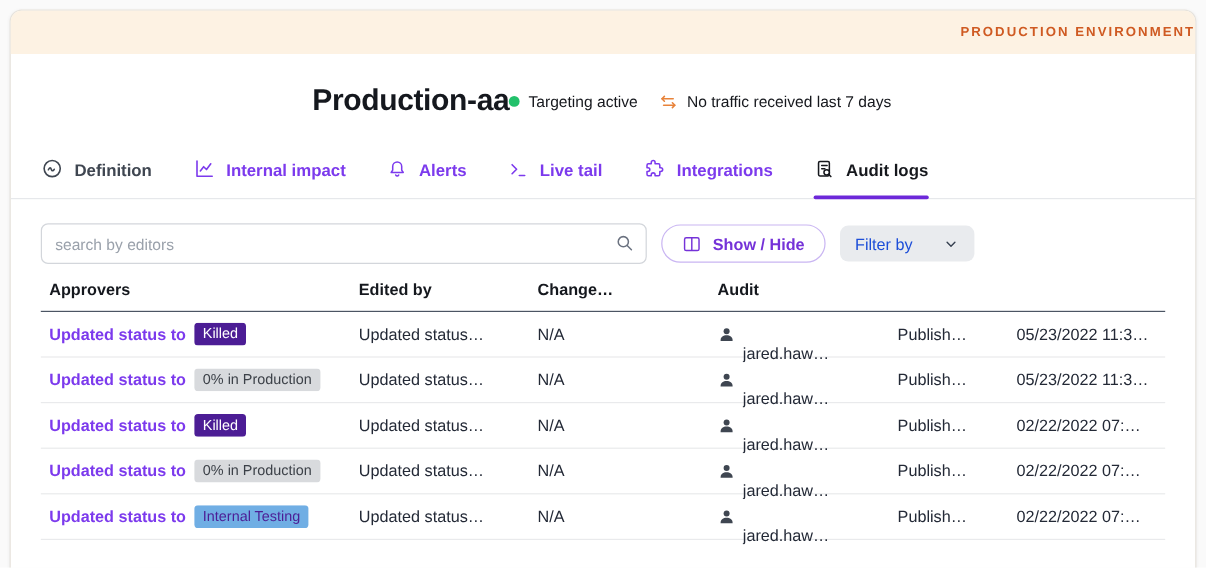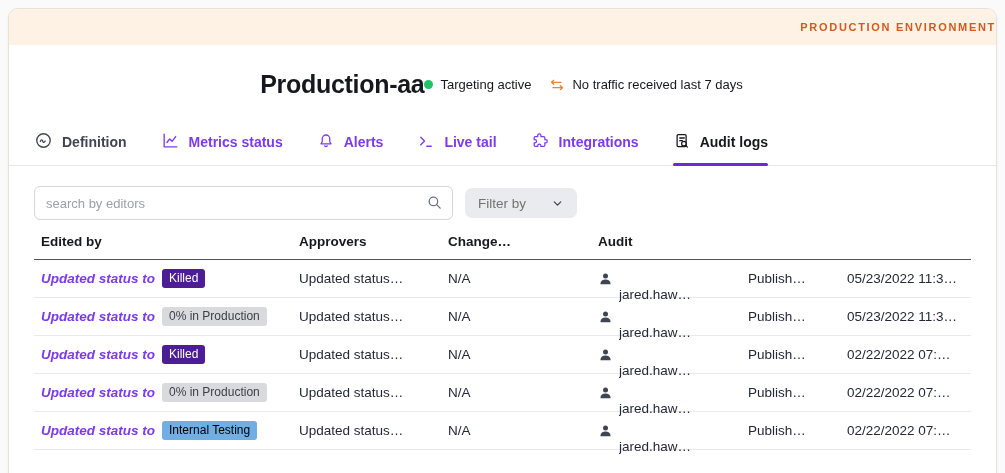--- a/index.html
+++ b/index.html
@@ -43,40 +43,40 @@
   .tab.muted  { color:#3f4651; }
   .tab.purple { color:#7c3aed; }
   .tab.active { color:#16181d; }
   .tab.active::after {
     content:""; position:absolute; left:0; right:0; bottom:-1px;
     height:3px; border-radius:3px; background:#6d28d9;
   }
   .tab svg { flex:none; }
 
   .toolbar { display:flex; align-items:center; padding:20px 25px 0; }
-  .search-box { position:relative; width:419px; }
+  .search-box { position:relative; width:505px; }
   .search-box input {
     width:100%; height:34px; padding:0 36px 0 11px;
     border:1px solid #d3d6db; border-radius:6px;
     font-family:inherit; font-size:13px; color:#15181e; background:#fff; outline:none;
   }
   .search-box input::placeholder { color:#9aa1ab; }
   .search-box .search-ic { position:absolute; right:10px; top:8px; }
 
   .btn-showhide {
     margin-left:12px; display:flex; align-items:center; gap:9px;
     height:32px; padding:0 16px; background:#fff;
     border:1px solid #c9b5f2; border-radius:16px;
     color:#7532d8; font-family:inherit; font-size:13.5px; font-weight:600; cursor:pointer;
   }
   .btn-filter {
     margin-left:12px; display:flex; align-items:center; gap:25px;
     height:30px; padding:0 13px; background:#e9ebee;
     border:none; border-radius:7px;
-    color:#737373; font-family:inherit; font-size:13.5px; cursor:pointer;
+    color:#1d4ed8; font-family:inherit; font-size:13.5px; cursor:pointer;
   }
 
   .table { margin:14px 25px 0; }
   .thead, .trow {
     display:grid;
     grid-template-columns:258px 149px 150px 150px 99px 1fr;
     align-items:center;
     padding-left:7px;
   }
   .thead {
@@ -85,29 +85,29 @@
     font-size:13.5px; font-weight:700; color:#15181e;
   }
   .thead span { overflow:hidden; white-space:nowrap; text-overflow:ellipsis; padding-right:10px; }
   .trow {
     height:38px;
     border-bottom:1px solid #e9eaec;
     font-size:13.5px; color:#232936;
   }
   .cell { overflow:hidden; white-space:nowrap; text-overflow:ellipsis; padding-right:10px; }
   .title-cell { display:flex; align-items:center; gap:7px; }
-  .title-link { color:#7c3aed; font-weight:700; text-decoration:none; cursor:pointer; white-space:nowrap;font-style:italic; }
+  .title-link { color:#7c3aed; font-weight:700; text-decoration:none; cursor:pointer; white-space:nowrap; }
   .badge {
     display:inline-block; flex:none;
     font-size:12px; line-height:1; padding:3px 7px 4px;
     border-radius:3px; font-weight:500; white-space:nowrap;
   }
   .badge[data-variant="red"]  { background:#4c1d95; color:#ffffff; }
   .badge[data-variant="gray"] { background:#d8dadd; color:#3c4148; }
-  .badge[data-variant="blue"] { background:#70aee4; color:#000000; }
+  .badge[data-variant="blue"] { background:#70aee4; color:#4c1d95; }
   .editedby-cell { display:flex; align-items:center; gap:6px; }
   .editedby-cell span { overflow:hidden; text-overflow:ellipsis; white-space:nowrap;margin-top:32px; }
 </style>
 </head>
 <body>
 
 <div class="page">
   <div class="card">
 
     <div class="env-banner">
@@ -139,21 +139,21 @@
           <circle cx="12" cy="12" r="8.5"></circle>
             <path d="M8 13.2c1.2-2.6 2.4-2.6 3.1-.3.6 1.9 1.9 1.9 3-.2"></path>
         </svg>
         <span>Definition</span>
       </div>
       <div class="tab purple">
         <svg width="19" height="19" viewBox="0 0 24 24" fill="none" stroke="currentColor" stroke-width="1.7" stroke-linecap="round" stroke-linejoin="round">
           <path d="M4 4v16h16"></path>
             <path d="M7.5 14.5l3.5-4.5 3 3 4.5-6"></path>
         </svg>
-        <span>Metrics status</span>
+        <span>Internal impact</span>
       </div>
       <div class="tab purple">
         <svg width="18" height="18" viewBox="0 0 24 24" fill="none" stroke="currentColor" stroke-width="1.7" stroke-linecap="round" stroke-linejoin="round">
           <path d="M12 4a5 5 0 0 0-5 5v4l-1.7 2.7h13.4L17 13V9a5 5 0 0 0-5-5z"></path>
             <path d="M10.4 18.5a1.8 1.8 0 0 0 3.2 0"></path>
         </svg>
         <span>Alerts</span>
       </div>
       <div class="tab purple">
         <svg width="18" height="18" viewBox="0 0 24 24" fill="none" stroke="currentColor" stroke-width="1.8" stroke-linecap="round" stroke-linejoin="round">
@@ -181,32 +181,39 @@
     </div>
 
     <div class="toolbar">
       <div class="search-box">
         <input type="text" placeholder="search by editors" style="">
         <svg class="search-ic" width="17" height="17" viewBox="0 0 24 24" fill="none" stroke="#6b7280" stroke-width="1.8" stroke-linecap="round">
           <circle cx="10.5" cy="10.5" r="6"></circle>
             <path d="M15 15l5 5"></path>
         </svg>
       </div>
+      <button class="btn-showhide">
+        <svg width="17" height="17" viewBox="0 0 24 24" fill="none" stroke="currentColor" stroke-width="1.7" stroke-linejoin="round">
+          <rect x="3.5" y="4.5" width="17" height="15" rx="2"></rect>
+            <path d="M12 4.5v15"></path>
+        </svg>
+        <span>Show / Hide</span>
+      </button>
       <button class="btn-filter">
         <span>Filter by</span>
         <svg width="13" height="13" viewBox="0 0 24 24" fill="none" stroke="#374151" stroke-width="2.2" stroke-linecap="round" stroke-linejoin="round">
           <path d="M6 9l6 6 6-6"></path>
         </svg>
       </button>
     </div>
 
     <div class="table">
       <div class="thead">
+        <span>Approvers</span>
         <span>Edited by</span>
-        <span>Approvers</span>
         <span>Change…</span>
         <span>Audit</span>
       </div>
       <div class="tbody">
   <div class="trow">
     <div class="cell title-cell">
       <a class="title-link">Updated status to</a>
       <span class="badge" data-variant="red">Killed</span>
     </div>
     <div class="cell">Updated status…</div>

